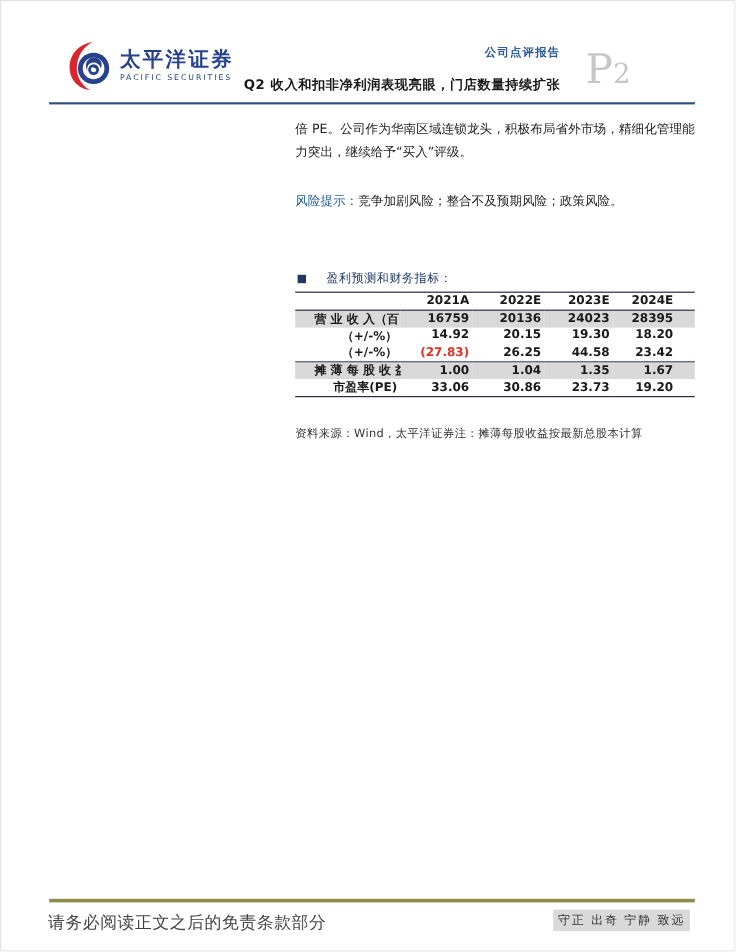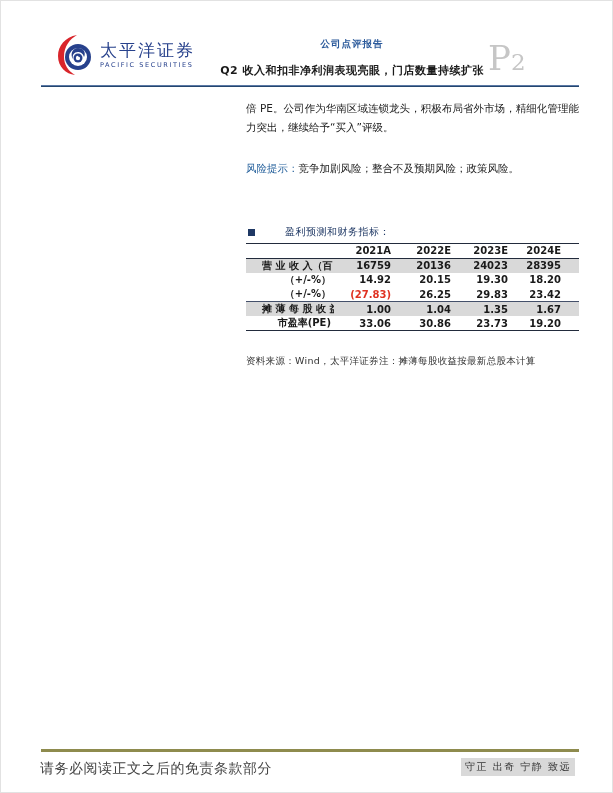--- a/index.html
+++ b/index.html
@@ -9,43 +9,43 @@
     position: relative;
     width: 613px; height: 793px;
     background: #ffffff;
     border: 1px solid #e2e2e2;
     overflow: hidden;
   }
 
   
   .logo-wrap { position: absolute; left: 55px; top: 32px; display: flex; align-items: center; gap: 6px; }
   .logo-mark { width: 38px; height: 44px; }
-  .logo-text-cn { font-size: 17px; font-weight: normal; color: #27418c; letter-spacing: 2px; line-height: 1.1; text-align: center; }
+  .logo-text-cn { font-size: 17px; font-weight: bold; color: #27418c; letter-spacing: 2px; line-height: 1.1; text-align: center; }
   .logo-text-en { font-size: 6.5px; color: #27418c; letter-spacing: 1.6px; margin-top: 1px; }
 
-  .header-right { position: absolute; right: 128px; top: 37px; text-align: center; }
+  .header-right { position: absolute; right: 145px; top: 37px; text-align: right; }
   .report-type { font-size: 9.5px; font-weight: bold; color: #2b5a9b; letter-spacing: 1px; }
   .report-title { font-size: 11px; font-weight: bold; color: #1a1a1a; margin-top: 12px; letter-spacing: 0.5px; }
 
   .page-num { position: absolute; left: 487px; top: 40px; font-family: "DejaVu Serif", serif; color: #c6c6c6; line-height: 1; }
   .page-num .big { font-size: 34px; }
   .page-num .small { font-size: 23px; }
 
   .header-rule { position: absolute; left: 40px; top: 84px; width: 538px; height: 2px;
                  background: #24466e; border-top: 1px solid #5b79a6; }
 
   
   .content { position: absolute; left: 245px; width: 333px; }
   .body-par { top: 98px; font-size: 10.5px; line-height: 19px; color: #222; text-align: justify; }
   .risk-line { top: 159px; font-size: 10.5px; line-height: 17px; color: #222; }
   .risk-label { color: #1f5c99; font-weight: normal; }
 
   
   .table-block { top: 224px; }
-  .table-title-row { display: flex; align-items: center; gap: 30px; margin-left: 2px; }
+  .table-title-row { display: flex; align-items: center; gap: 17px; margin-left: 2px; }
   .bullet-sq { width: 7px; height: 7px; background: #1f3864; flex: 0 0 auto; }
   .table-title { font-size: 10px; color: #1f3864; letter-spacing: 0.5px; }
 
   table.fin { border-collapse: collapse; table-layout: fixed; width: 333px; margin-top: 4px;
               border-top: 1.5px solid #222b3c; border-bottom: 1.5px solid #222b3c; font-weight: bold; }
   table.fin td { font-size: 10px; color: #1a1a1a; height: 14.5px; padding: 0 3px 0 0;
                  white-space: nowrap; overflow: hidden; vertical-align: middle; }
   table.fin td:nth-child(1) { width: 88px; text-align: right; padding-left: 16px; }
   table.fin td:nth-child(2) { width: 60px; text-align: right; }
   table.fin td:nth-child(3) { width: 60px; text-align: right; }
@@ -124,21 +124,21 @@
             <td>（+/-%）</td>
             <td>14.92</td>
             <td>20.15</td>
             <td>19.30</td>
             <td>18.20</td>
           </tr>
           <tr>
             <td>（+/-%）</td>
             <td style="color: rgb(224, 50, 34);">(27.83)</td>
             <td>26.25</td>
-            <td>29.83</td>
+            <td>44.58</td>
             <td>23.42</td>
           </tr>
           <tr class="shaded sep">
             <td>摊 薄 每 股 收 益</td>
             <td>1.00</td>
             <td>1.04</td>
             <td>1.35</td>
             <td>1.67</td>
           </tr>
           <tr>

